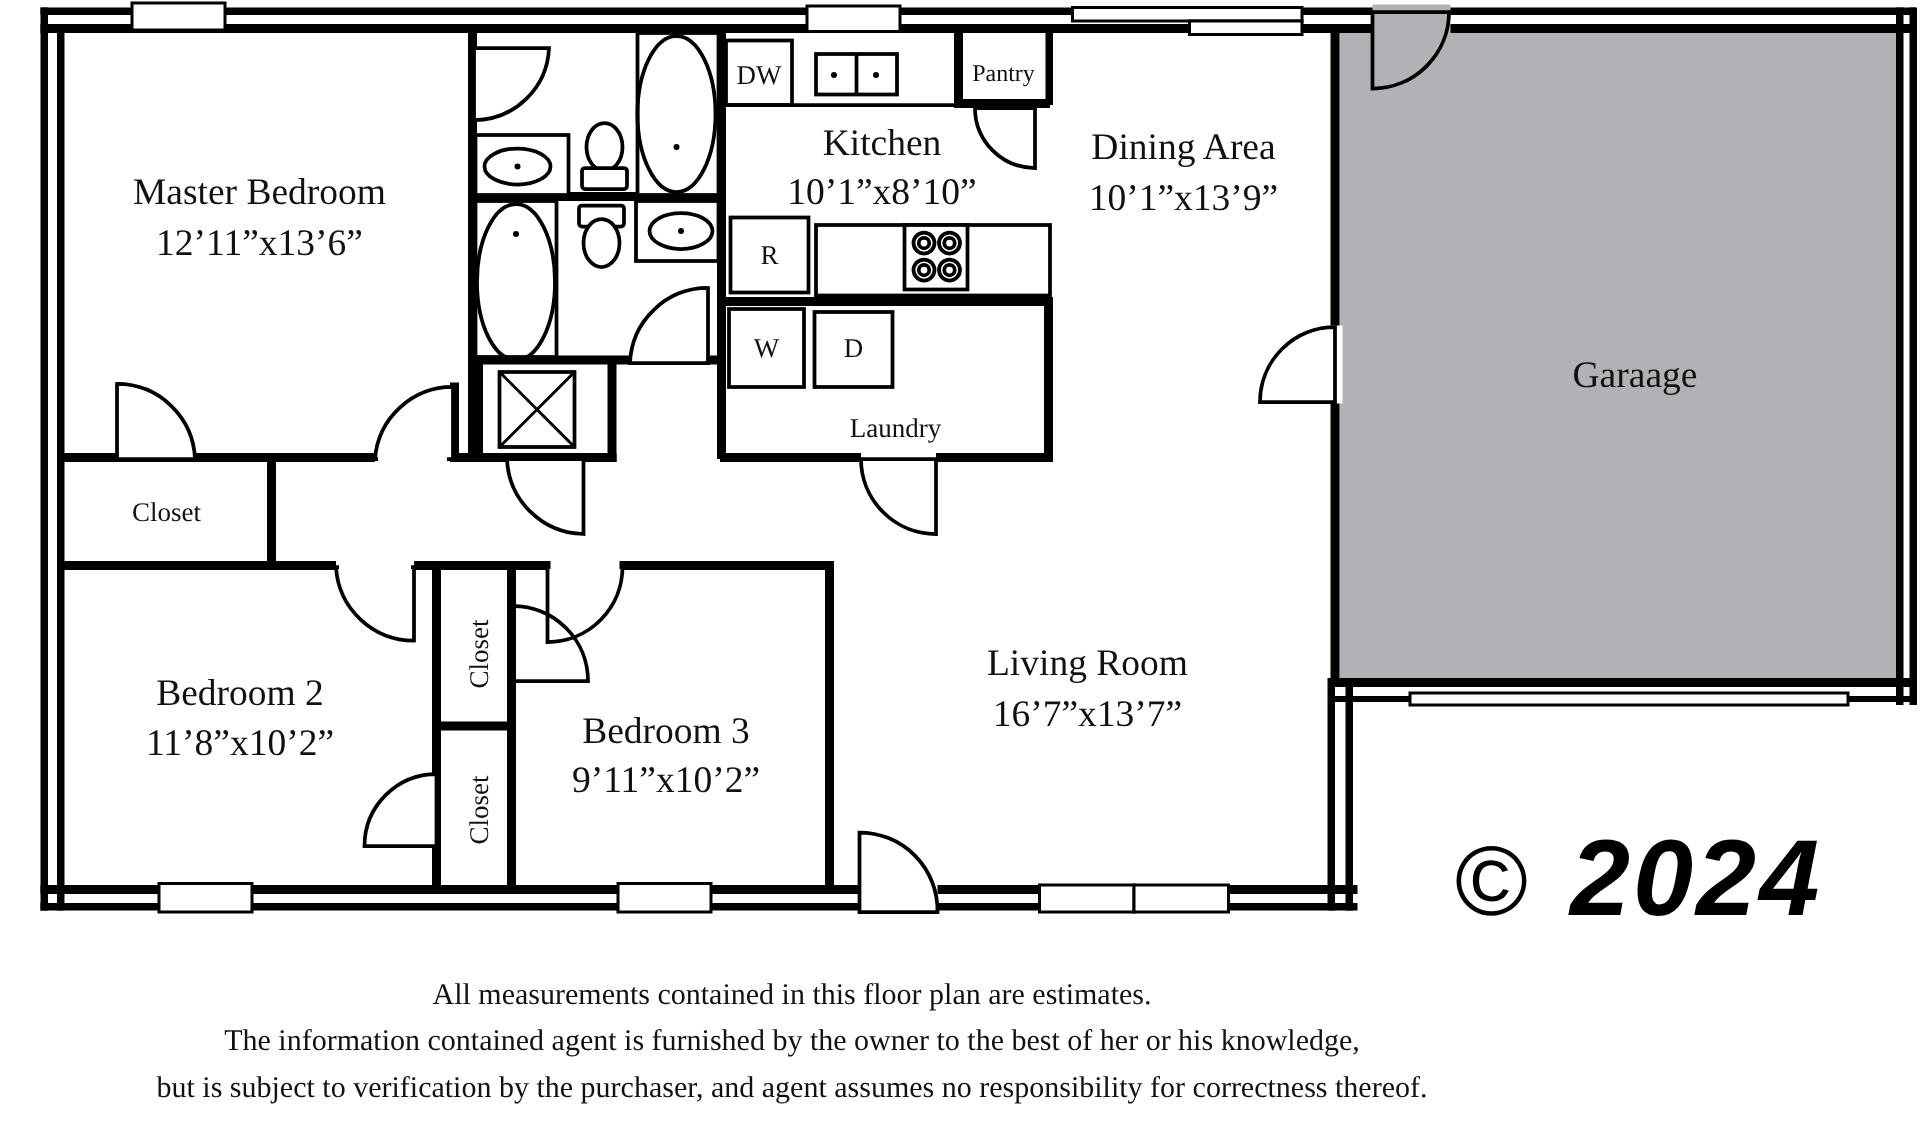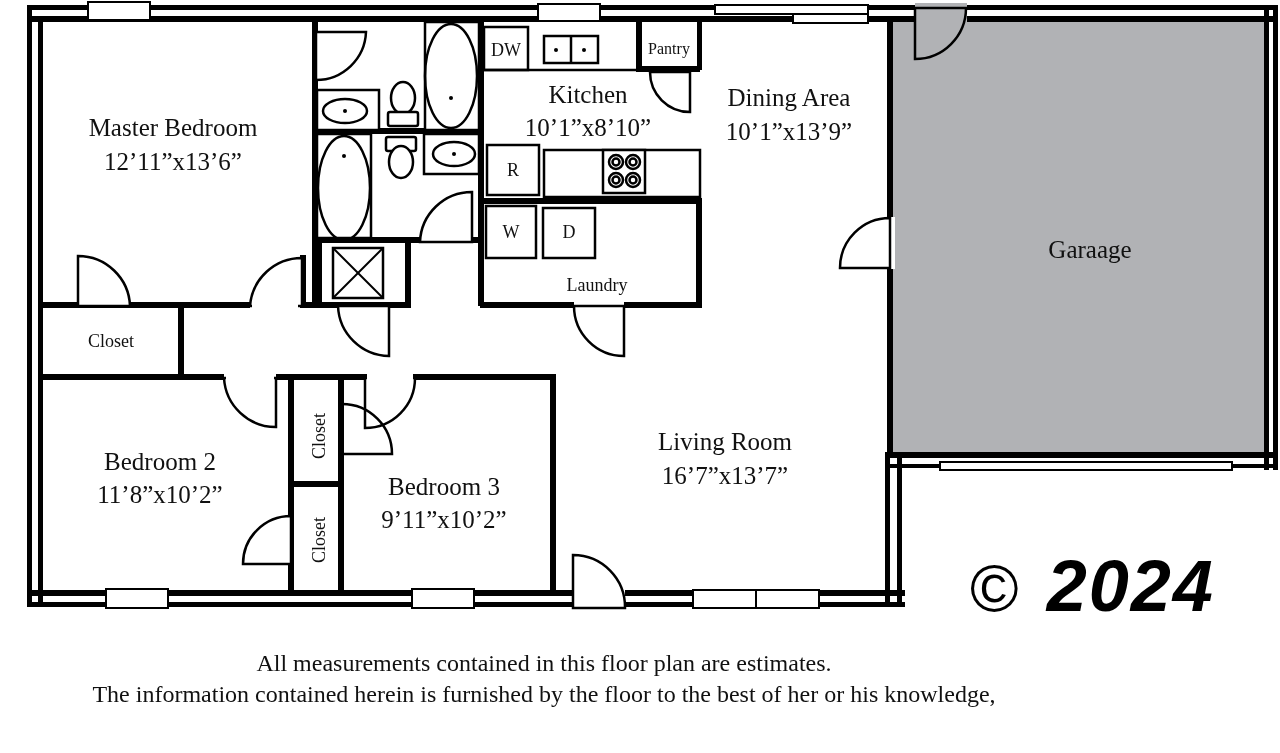--- a/index.html
+++ b/index.html
@@ -8,21 +8,21 @@
   .wall { fill:#000; }
   .thin { stroke:#000; stroke-width:2.5; fill:none; }
   .thinw { stroke:#000; stroke-width:2.5; fill:#fff; }
   .door { stroke:#000; stroke-width:2.5; fill:#fff; }
   .label { font-family:"Liberation Serif", "DejaVu Serif", serif; fill:#111; text-anchor:middle; }
   .md { font-size:25px; }
   .sm { font-size:18px; }
   .xs { font-size:16px; }
   .copy { position:absolute; left:970px; top:545px; font-family:Liberation Sans, sans-serif; font-size:72px; font-style:italic; font-weight:bold; letter-spacing:2px; color:#000; }
   .copy .sym { font-weight:normal; font-style:normal; font-size:66px; margin-right:26px; }
-  .disclaimer { position:absolute; left:16px; top:648px; width:1056px; text-align:center; font-family:"Liberation Serif", "DejaVu Serif", serif; font-size:24px; line-height:31px; color:#111; }
+  .disclaimer { position:absolute; left:0; top:648px; width:1056px; text-align:center; font-family:"Liberation Serif", "DejaVu Serif", serif; font-size:20px; line-height:31px; color:#111; }
   .disclaimer div { white-space:nowrap; }
 </style>
 </head>
 <body>
 
 <svg id="plan" viewBox="0 0 1280 640" xmlns="http://www.w3.org/2000/svg">
 
   <rect x="893" y="20" width="371" height="432" fill="#b1b2b5"></rect>
 
   <rect class="wall" x="27" y="5" width="1250" height="5"></rect>
@@ -192,14 +192,15 @@
   <text class="label sm" x="511" y="238">W</text>
   <text class="label sm" x="569" y="238">D</text>
 </svg>
 
 <div class="copy">
   <span class="sym">©</span><span>2024</span>
 </div>
 
 <div class="disclaimer">
   <div>All measurements contained in this floor plan are estimates.</div>
-  <div>The information contained herein is furnished by the floor to the best of her or his knowledge,</div>
+  <div>The information contained agent is furnished by the owner to the best of her or his knowledge,</div>
+  <div>but is subject to verification by the purchaser, and agent assumes no responsibility for correctness thereof.</div>
 </div>
 
 </body></html>

